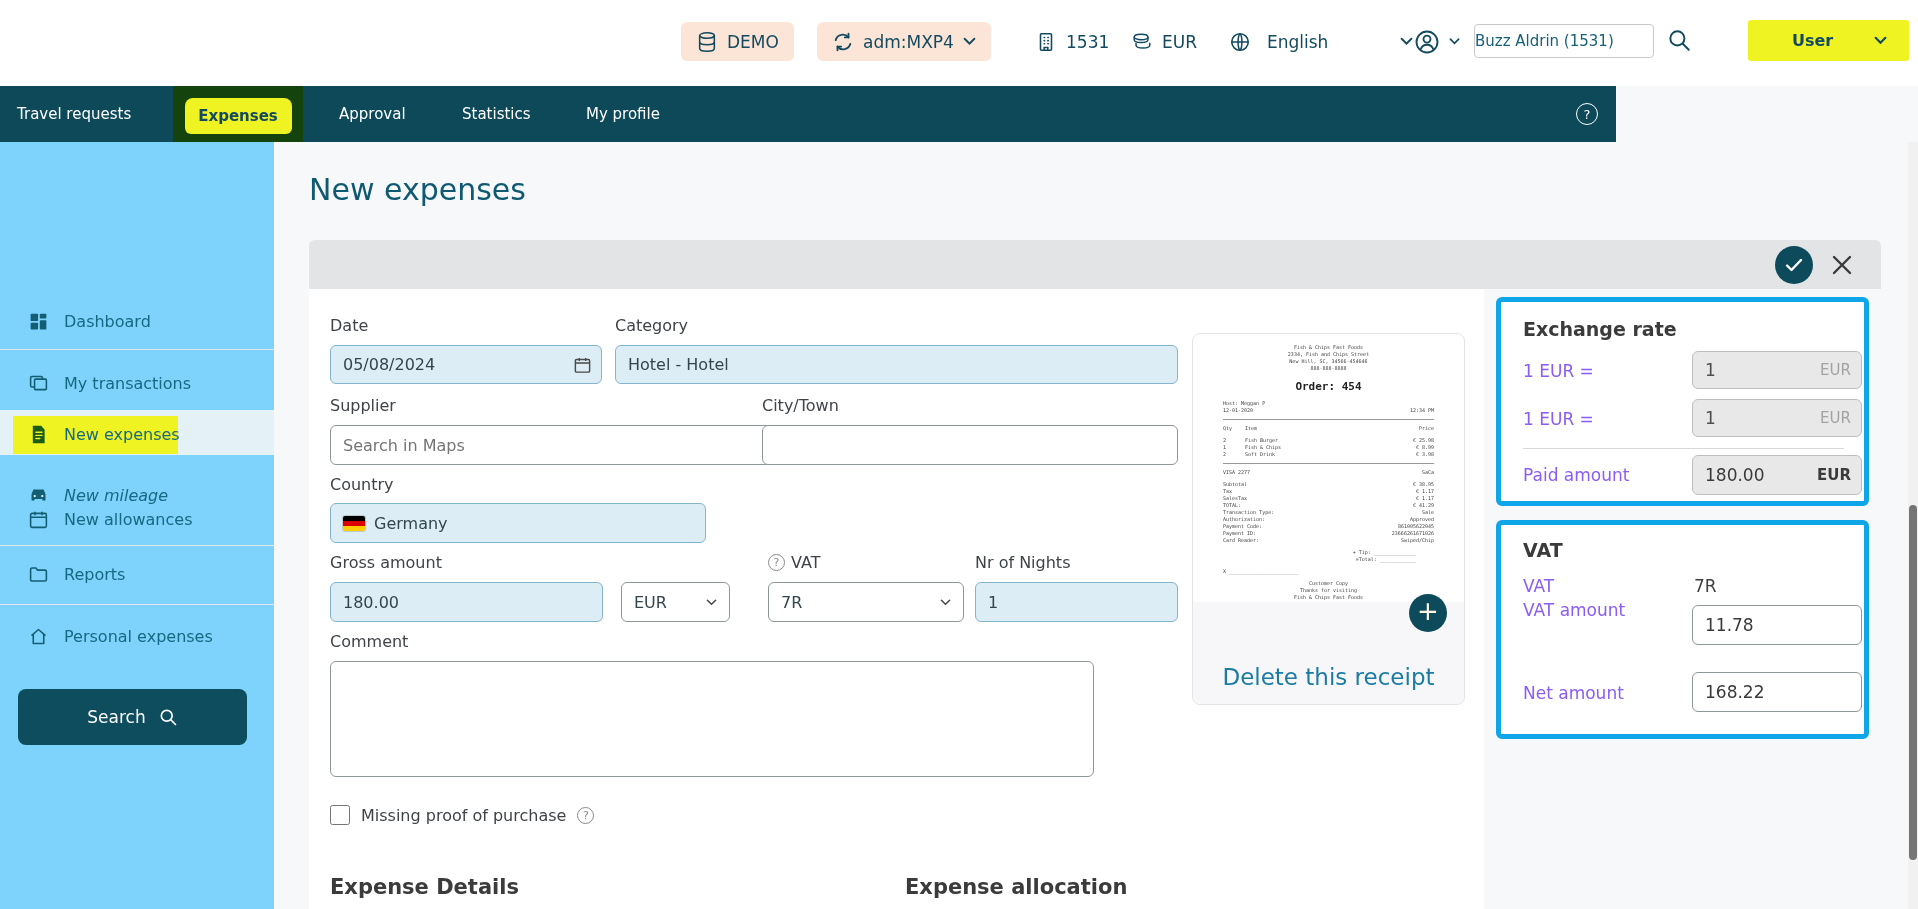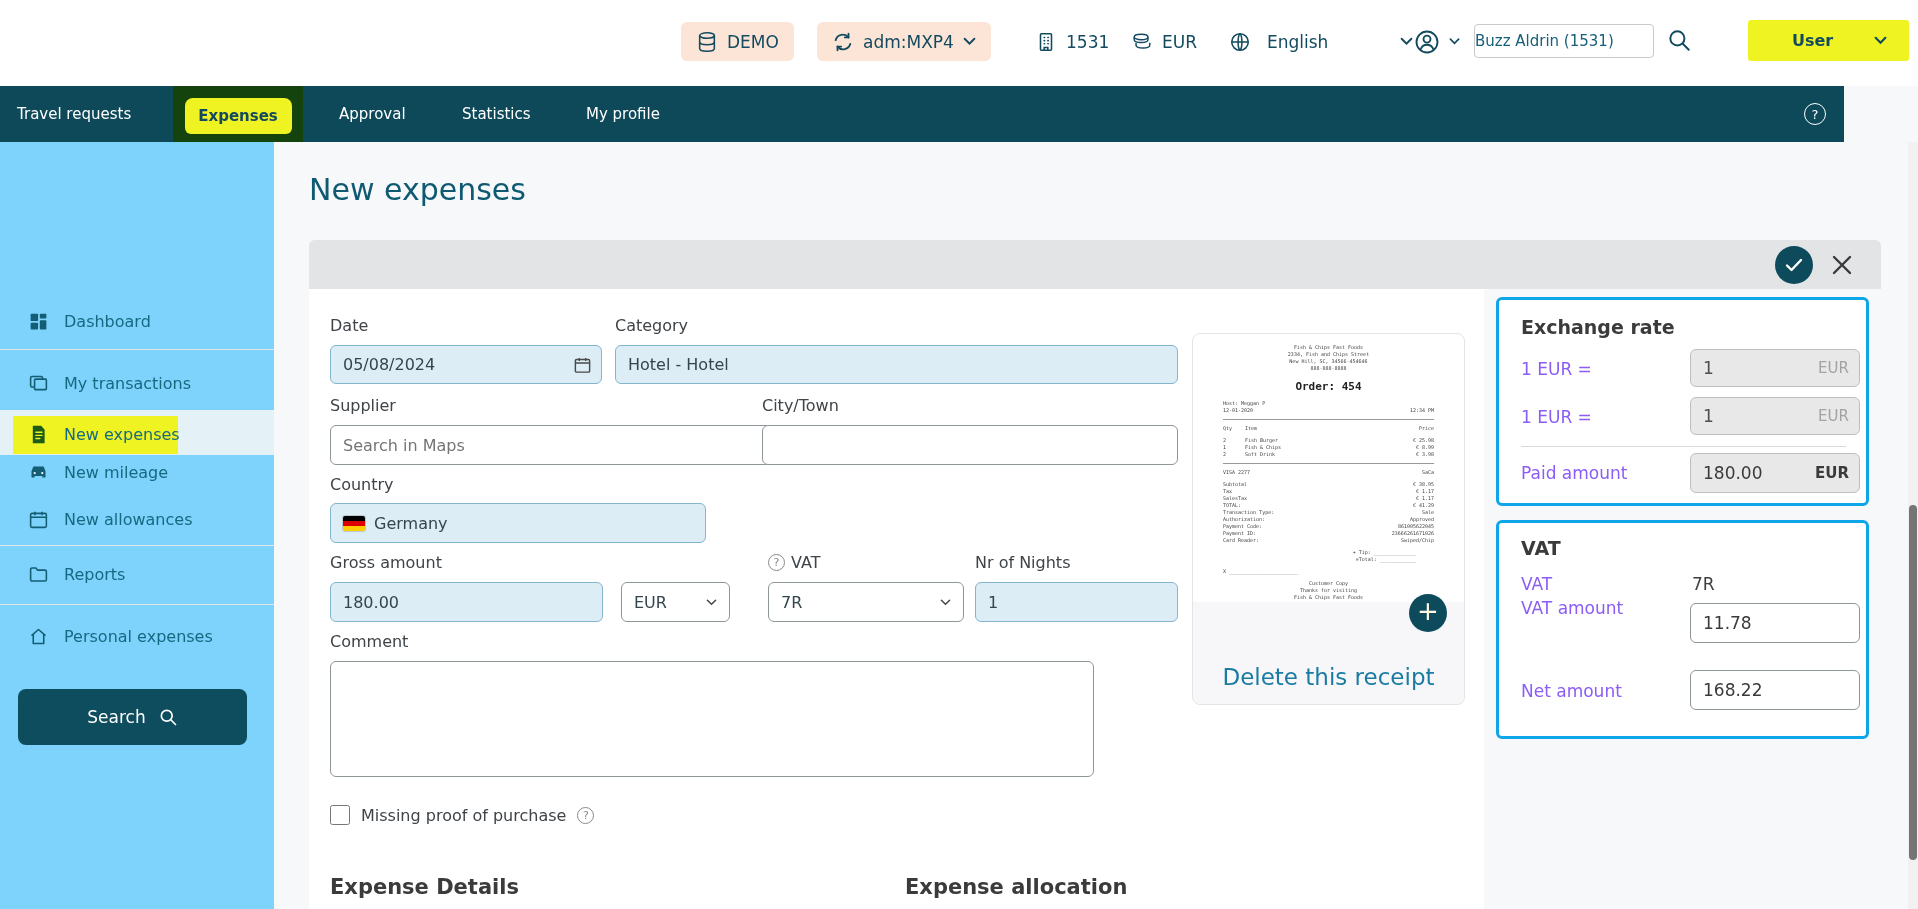--- a/index.html
+++ b/index.html
@@ -17,21 +17,21 @@
   .user-search { position:absolute; left:1474px; top:24px; width:180px; height:34px;
                  border:1px solid #c9c9c9; border-radius:4px; padding:0 0; font-size:15px;
                  color:#17607a; font-family:"DejaVu Sans", sans-serif; background:#fff; }
   .hsearch { position:absolute; left:1666px; top:27px; width:26px; height:26px; cursor:pointer; }
   .user-btn { position:absolute; left:1748px; top:20px; width:161px; height:41px; background:#eff321;
               border:none; border-radius:3px; color:#134a5f; font-size:16px; font-weight:bold;
               display:flex; align-items:center; justify-content:space-between; padding:0 22px 0 44px;
               cursor:pointer; font-family:"DejaVu Sans", sans-serif; }
 
   
-  .navbar { position:absolute; left:0; top:86px; width:1844px; height:56px; background:#0d4959; z-index:5;padding-left:8px; }
+  .navbar { position:absolute; left:0; top:86px; width:1616px; height:56px; background:#0d4959; z-index:5;padding-left:8px; }
   .nav-item { position:absolute; top:0; height:56px; display:flex; align-items:center;
               color:#ffffff; font-size:15px; cursor:pointer; white-space:nowrap; }
   .nav-active-wrap { position:absolute; left:173px; top:0; width:130px; height:56px; background:#15430e;
                      display:flex; align-items:flex-start; justify-content:center; cursor:pointer; }
   .nav-pill { margin-top:12px; width:107px; height:36px; background:#eff321; border-radius:8px 8px 6px 6px;
               display:flex; align-items:center; justify-content:center; color:#134a5f;
               font-size:15px; font-weight:bold; }
   .nav-help { position:absolute; right:18px; top:17px; width:22px; height:22px; border:1.6px solid #ffffff;
               border-radius:50%; color:#ffffff; font-size:13px; display:flex; align-items:center;
               justify-content:center; cursor:pointer; }
@@ -104,21 +104,21 @@
   .receipt-foot { position:absolute; left:0; right:0; bottom:0; height:102px; background:#f7f7f9;
                   border-radius:0 0 8px 8px; }
   .delete-link { position:absolute; left:0; right:0; bottom:14px; text-align:center; font-size:23px;
                  color:#1a7ba3; cursor:pointer; }
   .fab { position:absolute; left:216px; top:260px; width:38px; height:38px; border-radius:50%;
          background:#0d4b5c; color:#fdf6e3; border:none; font-size:26px; line-height:1; display:flex;
          align-items:center; justify-content:center; cursor:pointer; padding-bottom:4px;
          font-family:"DejaVu Sans", sans-serif; }
 
   
-  .card { position:absolute; width:373px; background:#ffffff; border:3px solid #0ea5e9; border-radius:6px; }
+  .card { position:absolute; width:373px; background:#ffffff; border:5px solid #0ea5e9; border-radius:6px; }
   .card-title { position:absolute; left:22px; font-size:19px; font-weight:bold; color:#3b3b3b; }
   .card-label { position:absolute; left:22px; font-size:17px; color:#8b5cf6; }
   .ibox { position:absolute; left:191px; width:170px; border-radius:6px; display:flex; align-items:center;
           justify-content:space-between; padding:0 10px 0 12px; font-size:17px; }
   .ibox.dis { background:#e8e8e8; border:1px solid #bfbfbf; color:#4f4f4f; }
   .ibox.dis .unit { color:#a3a3a3; font-size:15px; }
   .ibox.paid { background:#e8e8e8; border:1px solid #bfbfbf; color:#3a3a3a; }
   .ibox.paid .unit { color:#3a3a3a; font-weight:bold; font-size:15px; }
   .card-div { position:absolute; left:22px; right:20px; border-top:1px solid #d9d9db; }
   .winput { position:absolute; left:191px; width:170px; height:40px; border:1px solid #8e9699;
@@ -238,21 +238,21 @@
     </div>
     <div class="side-active-bg"></div>
     <div class="side-active-hl"></div>
     <div class="side-item" style="top:271px;">
       <svg class="side-ico" viewBox="0 0 24 24">
           <path fill="#1c5c17" d="M5.5 2h9.5l4 4.5V22H5.5z"></path>
           <path d="M9 9.5h7M9 13h7M9 16.5h4.5" stroke="#eff321" stroke-width="1.6" stroke-linecap="round"></path>
         </svg>
       <span>New expenses</span>
     </div>
-    <div class="side-item" style="top:309px;">
+    <div class="side-item" style="top:332px;font-style:italic;">
       <svg class="side-ico" viewBox="0 0 24 24">
           <path fill="#145e74" d="M4 10.5 5.7 6.2A2 2 0 0 1 7.6 5h8.8a2 2 0 0 1 1.9 1.2L20 10.5v6.3a1 1 0 0 1-1 1h-1.6a1 1 0 0 1-1-1v-.8H7.6v.8a1 1 0 0 1-1 1H5a1 1 0 0 1-1-1z"></path>
           <circle cx="7.7" cy="12.6" r="1.3" fill="#f7f8fa"></circle>
           <circle cx="16.3" cy="12.6" r="1.3" fill="#f7f8fa"></circle>
         </svg>
       <span>New mileage</span>
     </div>
     <div class="side-item" style="top:356px;">
       <svg class="side-ico" viewBox="0 0 24 24" fill="none" stroke="#145e74" stroke-width="1.8">
           <rect x="3" y="5" width="18" height="16" rx="1.5"></rect>

